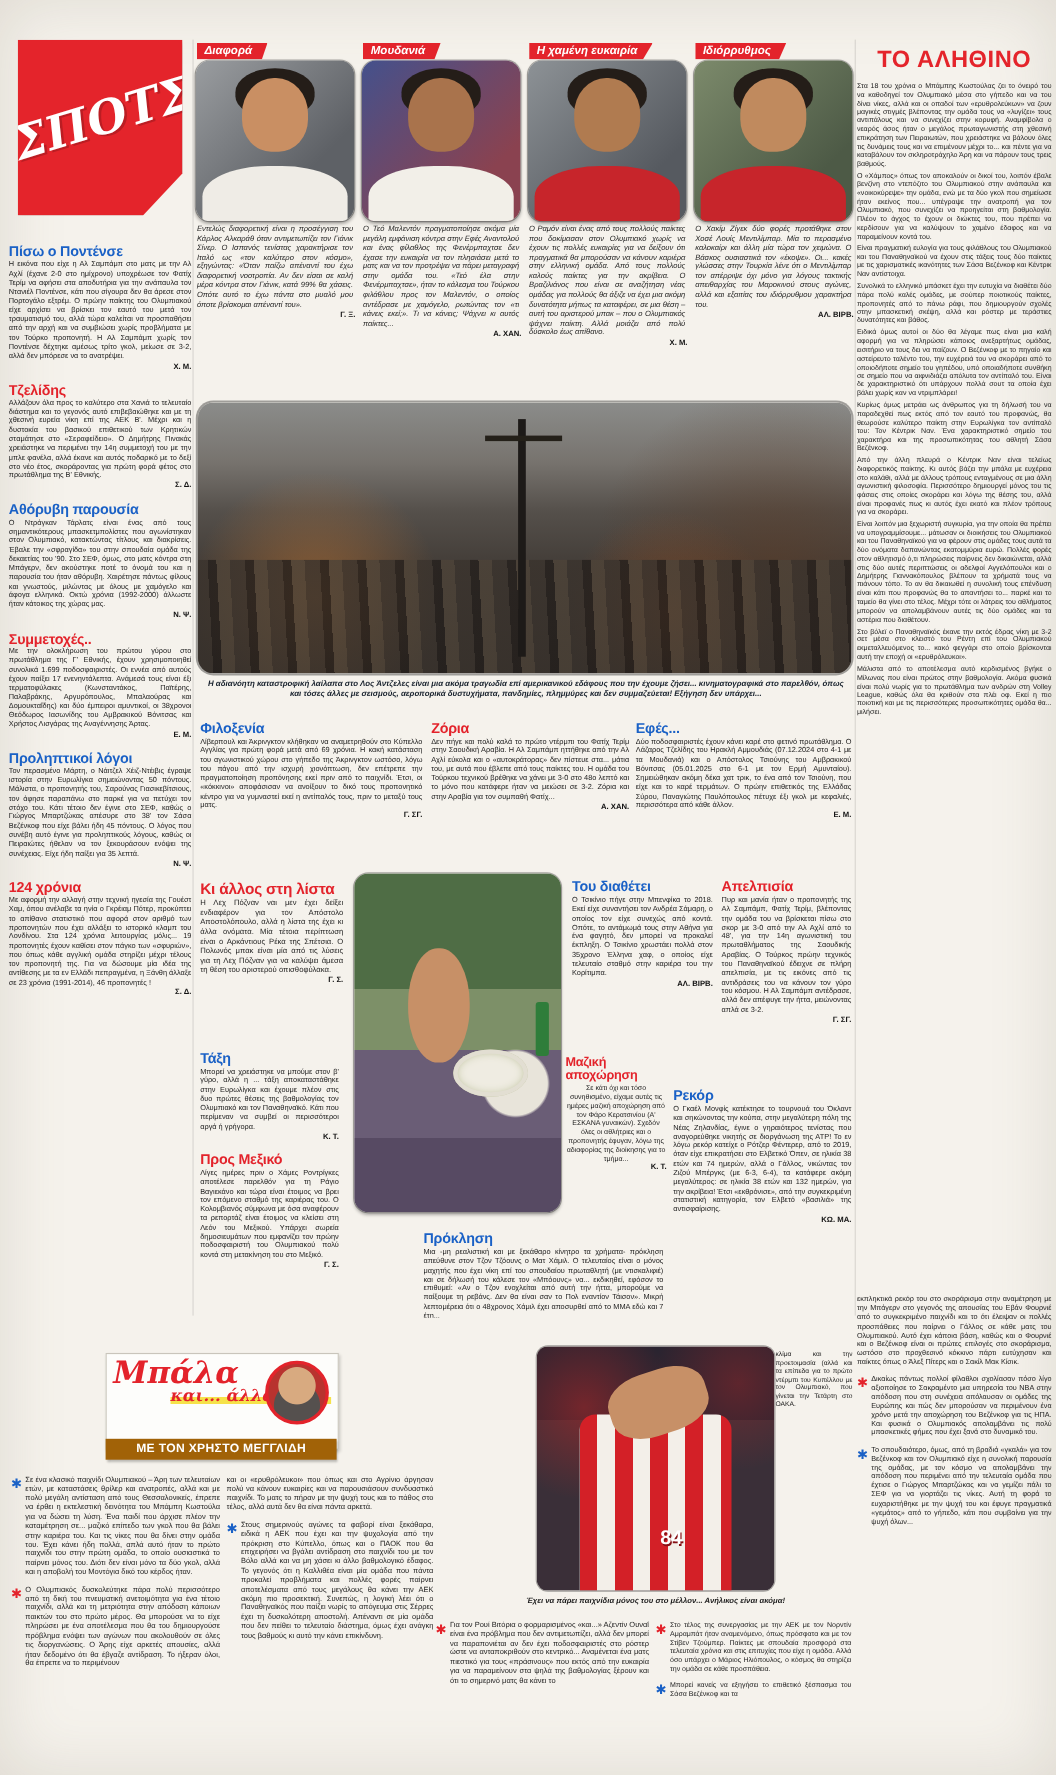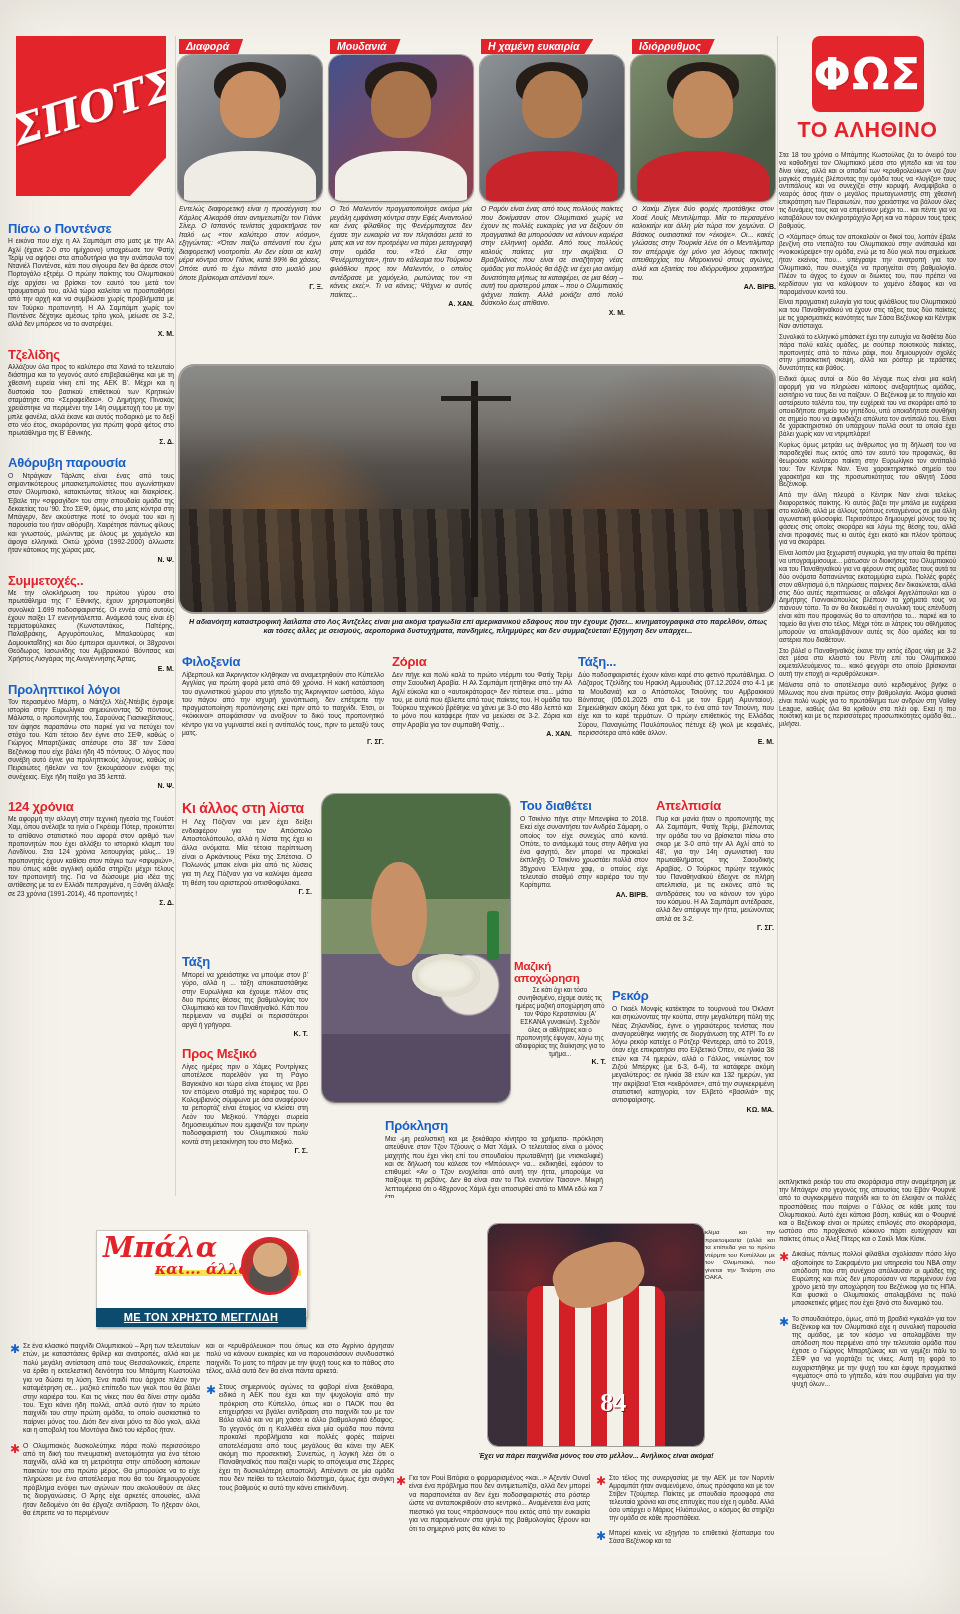--- a/index.html
+++ b/index.html
@@ -79,35 +79,35 @@
   .bala .abs{position:absolute;}
   .bala-logo{left:88px;top:28px;width:198px;height:78px;background:#fdfdfb;border:1px solid #c9c5bb;
       box-shadow:1px 2px 3px rgba(0,0,0,.2);padding:4px 6px;}
   .bala-main{color:#e3232b;font-family:"DejaVu Serif", serif;font-style:italic;font-weight:bold;
       font-size:28px;line-height:.9;}
   .bala-sub{color:#e3232b;font-family:"DejaVu Serif", serif;font-style:italic;font-weight:bold;
       font-size:15px;margin-left:52px;background:linear-gradient(transparent 55%, #f6e24a 55% 90%, transparent 90%);}
   .bala-face{position:absolute;right:8px;top:6px;width:52px;height:52px;border-radius:50%;border:3px solid #e3232b;
       background:radial-gradient(circle at 50% 38%, #d8aa80 0 40%, transparent 42%),
                  radial-gradient(circle at 50% 72%, #55504e 0 45%, transparent 47%),#b8332f;}
-  .bala-banner{left:88px;top:106px;width:210px;background:#0c4a6e;color:#fff;font-weight:bold;font-size:11px;
-      text-align:center;line-height:19px;letter-spacing:.3px;box-shadow:1px 2px 2px rgba(0,0,0,.25);text-decoration:underline;}
+  .bala-banner{left:88px;top:106px;width:210px;background:#a16207;color:#fff;font-weight:bold;font-size:11px;
+      text-align:center;line-height:19px;letter-spacing:.3px;box-shadow:1px 2px 2px rgba(0,0,0,.25);}
   .star-item{display:flex;gap:3px;margin-bottom:7px;}
   .star{flex:none;font-size:12px;line-height:1;margin-top:1px;}
   .star.blue{color:#1a61c6;} .star.red{color:#e3232b;}
   .bala .body{font-size:6.8px;}
   .foot-photo{left:480px;top:22px;width:216px;height:222px;border-radius:10px;overflow:hidden;
       box-shadow:0 0 0 1px rgba(0,0,0,.35);
       background:radial-gradient(circle at 20% 25%, rgba(190,40,40,.5), transparent 35%),
                  radial-gradient(circle at 85% 15%, rgba(190,40,40,.35), transparent 30%),
                  linear-gradient(180deg,#2a2430 0 30%,#3a2f38 30% 100%);}
   .foot-photo .shirt{position:absolute;left:18%;top:28%;width:64%;height:72%;
       background:repeating-linear-gradient(90deg,#d32027 0 16px,#f3efe9 16px 32px);border-radius:14px 14px 0 0;}
-  .foot-photo .num{position:absolute;left:52%;top:74%;color:#fff;font-weight:900;font-size:26px;
-      font-family:Liberation Serif, serif;text-shadow:1px 1px 0 #861015;}
+  .foot-photo .num{position:absolute;left:52%;top:74%;color:#fff;font-weight:900;font-size:18px;
+      font-family:Liberation Sans, sans-serif;text-shadow:1px 1px 0 #861015;}
   .foot-photo .arm{position:absolute;left:30%;top:10%;width:42%;height:26%;background:#c79067;border-radius:40%;
       transform:rotate(-18deg);}
   .foot-caption{left:408px;top:250px;width:360px;text-align:center;font-size:7px;font-style:italic;font-weight:bold;color:#1c1c1c;}
   .col-e{position:absolute;left:779px;top:1178px;width:177px;height:430px;overflow:hidden;}
   .rule-v{position:absolute;top:36px;width:1px;height:1160px;background:rgba(0,0,0,.12);}
 </style>
 </head>
 <body>
 
 <div class="page">
@@ -206,21 +206,21 @@
       <h3 class="mid-h h-blue">Φιλοξενία</h3>
       <p class="body" style="margin:0">Λίβερπουλ και Άκρινγκτον κλήθηκαν να αναμετρηθούν στο Κύπελλο Αγγλίας για πρώτη φορά μετά από 69 χρόνια. Η κακή κατάσταση του αγωνιστικού χώρου στο γήπεδο της Άκρινγκτον ωστόσο, λόγω του πάγου από την ισχυρή χιονόπτωση, δεν επέτρεπε την πραγματοποίηση προπόνησης εκεί πριν από το παιχνίδι. Έτσι, οι «κόκκινοι» αποφάσισαν να ανοίξουν το δικό τους προπονητικό κέντρο για να γυμναστεί εκεί η αντίπαλός τους, πριν το μεταξύ τους ματς.</p>
       <div class="sig">Γ. ΣΓ.</div>
     </article>
     <article class="abs" style="left:212px;top:6px;width:180px">
       <h3 class="mid-h h-red">Ζόρια</h3>
       <p class="body" style="margin:0">Δεν πήγε και πολύ καλά το πρώτο ντέρμπι του Φατίχ Τερίμ στην Σαουδική Αραβία. Η Αλ Σαμπάμπ ηττήθηκε από την Αλ Αχλί εύκολα και ο «αυτοκράτορας» δεν πίστευε στα... μάτια του, με αυτά που έβλεπε από τους παίκτες του. Η ομάδα του Τούρκου τεχνικού βρέθηκε να χάνει με 3-0 στο 48ο λεπτό και το μόνο που κατάφερε ήταν να μειώσει σε 3-2. Ζόρια και στην Αραβία για τον συμπαθή Φατίχ...</p>
       <div class="sig">Α. ΧΑΝ.</div>
     </article>
     <article class="abs" style="left:398px;top:6px;width:196px">
-      <h3 class="mid-h h-blue">Τάξη...</h3>
+      <h3 class="mid-h h-blue">Εφές...</h3>
       <p class="body" style="margin:0">Δύο ποδοσφαιριστές έχουν κάνει καρέ στο φετινό πρωτάθλημα. Ο Λάζαρος Τζελίδης του Ηρακλή Αμμουδιάς (07.12.2024 στο 4-1 με τα Μουδανιά) και ο Απόστολος Τσιούνης του Αμβρακικού Βόνιτσας (05.01.2025 στο 6-1 με τον Ερμή Αμυνταίου). Σημειώθηκαν ακόμη δέκα χατ τρικ, το ένα από τον Τσιούνη, που είχε και το καρέ τερμάτων. Ο πρώην επιθετικός της Ελλάδας Σύρου, Παναγιώτης Παυλόπουλος πέτυχε έξι γκολ με κεφαλιές, περισσότερα από κάθε άλλον.</p>
       <div class="sig">Ε. Μ.</div>
     </article>
     <article class="abs" style="left:2px;top:152px;width:130px">
       <h3 class="mid-h h-red" style="font-size:14px">Κι άλλος στη λίστα</h3>
       <p class="body" style="margin:0;font-size:7px">Η Λεχ Πόζναν ναι μεν έχει δείξει ενδιαφέρον για τον Απόστολο Αποστολόπουλο, αλλά η λίστα της έχει κι άλλα ονόματα. Μία τέτοια περίπτωση είναι ο Αρκάντιους Ρέκα της Σπέτσια. Ο Πολωνός μπακ είναι μία από τις λύσεις για τη Λεχ Πόζναν για να καλύψει άμεσα τη θέση του αριστερού οπισθοφύλακα.</p>
       <div class="sig">Γ. Σ.</div>
     </article>
     <div class="photo selfie abs" style="left:142px;top:146px;width:188px;height:308px">
       <span class="head"></span>
@@ -258,21 +258,20 @@
       <div class="sig">ΚΩ. ΜΑ.</div>
     </article>
     <article class="abs" style="left:205px;top:470px;width:218px;height:80px;overflow:hidden">
       <h3 class="mid-h h-blue">Πρόκληση</h3>
       <p class="body" style="margin:0">Μια -μη ρεαλιστική και με ξεκάθαρο κίνητρο τα χρήματα- πρόκληση απεύθυνε στον Τζον Τζόουνς ο Ματ Χάμιλ. Ο τελευταίος είναι ο μόνος μαχητής που έχει νίκη επί του σπουδαίου πρωταθλητή (με ντισκαλιφιέ) και σε δήλωσή του κάλεσε τον «Μπόουνς» να... εκδικηθεί, εφόσον το επιθυμεί: «Αν ο Τζον ενοχλείται από αυτή την ήττα, μπορούμε να παίξουμε τη ρεβάνς. Δεν θα είναι σαν το Πολ εναντίον Τάισον». Μικρή λεπτομέρεια ότι ο 48χρονος Χάμιλ έχει αποσυρθεί από το ΜΜΑ εδώ και 7 έτη...</p>
 
     </article>
   </section>
 
   <aside class="fos-col">
-    <div class="fos-logo">ΦΩΣ</div>
     <div class="fos-sub">ΤΟ ΑΛΗΘΙΝΟ</div>
     <p class="fp">Στα 18 του χρόνια ο Μπάμπης Κωστούλας ζει το όνειρό του να καθοδηγεί τον Ολυμπιακό μέσα στο γήπεδο και να του δίνει νίκες, αλλά και οι οπαδοί των «ερυθρολεύκων» να ζουν μαγικές στιγμές βλέποντας την ομάδα τους να «λυγίζει» τους αντιπάλους και να συνεχίζει στην κορυφή. Αναμφίβολα ο νεαρός άσος ήταν ο μεγάλος πρωταγωνιστής στη χθεσινή επικράτηση των Πειραιωτών, που χρειάστηκε να βάλουν όλες τις δυνάμεις τους και να επιμένουν μέχρι το... και πέντε για να καταβάλουν τον σκληροτράχηλο Άρη και να πάρουν τους τρεις βαθμούς.</p>
     <p class="fp">Ο «Χάμπος» όπως τον αποκαλούν οι δικοί του, λοιπόν έβαλε βενζίνη στο ντεπόζιτο του Ολυμπιακού στην ανάπαυλα και «νοικοκύρεψε» την ομάδα, ενώ με τα δύο γκολ που σημείωσε ήταν εκείνος που... υπέγραψε την ανατροπή για τον Ολυμπιακό, που συνεχίζει να προηγείται στη βαθμολογία. Πλέον το άγχος το έχουν οι διώκτες του, που πρέπει να κερδίσουν για να καλύψουν το χαμένο έδαφος και να παραμείνουν κοντά του.</p>
     <p class="fp">Είναι πραγματική ευλογία για τους φιλάθλους του Ολυμπιακού και του Παναθηναϊκού να έχουν στις τάξεις τους δύο παίκτες με τις χαρισματικές ικανότητες των Σάσα Βεζένκοφ και Κέντρικ Ναν αντίστοιχα.</p>
     <p class="fp">Συνολικά το ελληνικό μπάσκετ έχει την ευτυχία να διαθέτει δύο πάρα πολύ καλές ομάδες, με σούπερ ποιοτικούς παίκτες, προπονητές από το πάνω ράφι, που δημιουργούν σχολές στην μπασκετική σκέψη, αλλά και ρόστερ με τεράστιες δυνατότητες και βάθος.</p>
     <p class="fp">Ειδικά όμως αυτοί οι δύο θα λέγαμε πως είναι μια καλή αφορμή για να πληρώσει κάποιος ανεξαρτήτως ομάδας, εισιτήριο να τους δει να παίζουν. Ο Βεζένκοφ με το πηγαίο και αστείρευτο ταλέντο του, την ευχέρειά του να σκοράρει από το οποιοδήποτε σημείο του γηπέδου, υπό οποιαδήποτε συνθήκη σε σημείο που να αιφνιδιάζει απόλυτα τον αντίπαλό του. Είναι δε χαρακτηριστικό ότι υπάρχουν πολλά σουτ τα οποία έχει βάλει χωρίς καν να ντριμπλάρει!</p>
     <p class="fp">Κυρίως όμως μετράει ως άνθρωπος για τη δήλωσή του να παραδεχθεί πως εκτός από τον εαυτό του προφανώς, θα θεωρούσε καλύτερο παίκτη στην Ευρωλίγκα τον αντίπαλό του: Τον Κέντρικ Ναν. Ένα χαρακτηριστικό σημείο του χαρακτήρα και της προσωπικότητας του αθλητή Σάσα Βεζένκοφ.</p>
     <p class="fp">Από την άλλη πλευρά ο Κέντρικ Ναν είναι τελείως διαφορετικός παίκτης. Κι αυτός βάζει την μπάλα με ευχέρεια στο καλάθι, αλλά με άλλους τρόπους ενταγμένους σε μια άλλη αγωνιστική φιλοσοφία. Περισσότερο δημιουργεί μόνος του τις φάσεις στις οποίες σκοράρει και λόγω της θέσης του, αλλά είναι προφανές πως κι αυτός έχει εκατό και πλέον τρόπους για να σκοράρει.</p>
     <p class="fp">Είναι λοιπόν μια ξεχωριστή συγκυρία, για την οποία θα πρέπει να υπογραμμίσουμε... μάτωσαν οι διοικήσεις του Ολυμπιακού και του Παναθηναϊκού για να φέρουν στις ομάδες τους αυτά τα δύο ονόματα δαπανώντας εκατομμύρια ευρώ. Πολλές φορές στον αθλητισμό ό,τι πληρώσεις παίρνεις δεν δικαιώνεται, αλλά στις δύο αυτές περιπτώσεις οι αδελφοί Αγγελόπουλοι και ο Δημήτρης Γιαννακόπουλος βλέπουν τα χρήματά τους να πιάνουν τόπο. Το αν θα δικαιωθεί η συνολική τους επένδυση είναι κάτι που προφανώς θα το απαντήσει το... παρκέ και το ταμείο θα γίνει στο τέλος. Μέχρι τότε οι λάτρεις του αθλήματος μπορούν να απολαμβάνουν αυτές τις δύο ομάδες και τα αστέρια που διαθέτουν.</p>
     <p class="fp">Στο βόλεϊ ο Παναθηναϊκός έκανε την εκτός έδρας νίκη με 3-2 σετ μέσα στο κλειστό του Ρέντη επί του Ολυμπιακού εκμεταλλευόμενος το... κακό φεγγάρι στο οποίο βρίσκονται αυτή την εποχή οι «ερυθρόλευκοι».</p>

